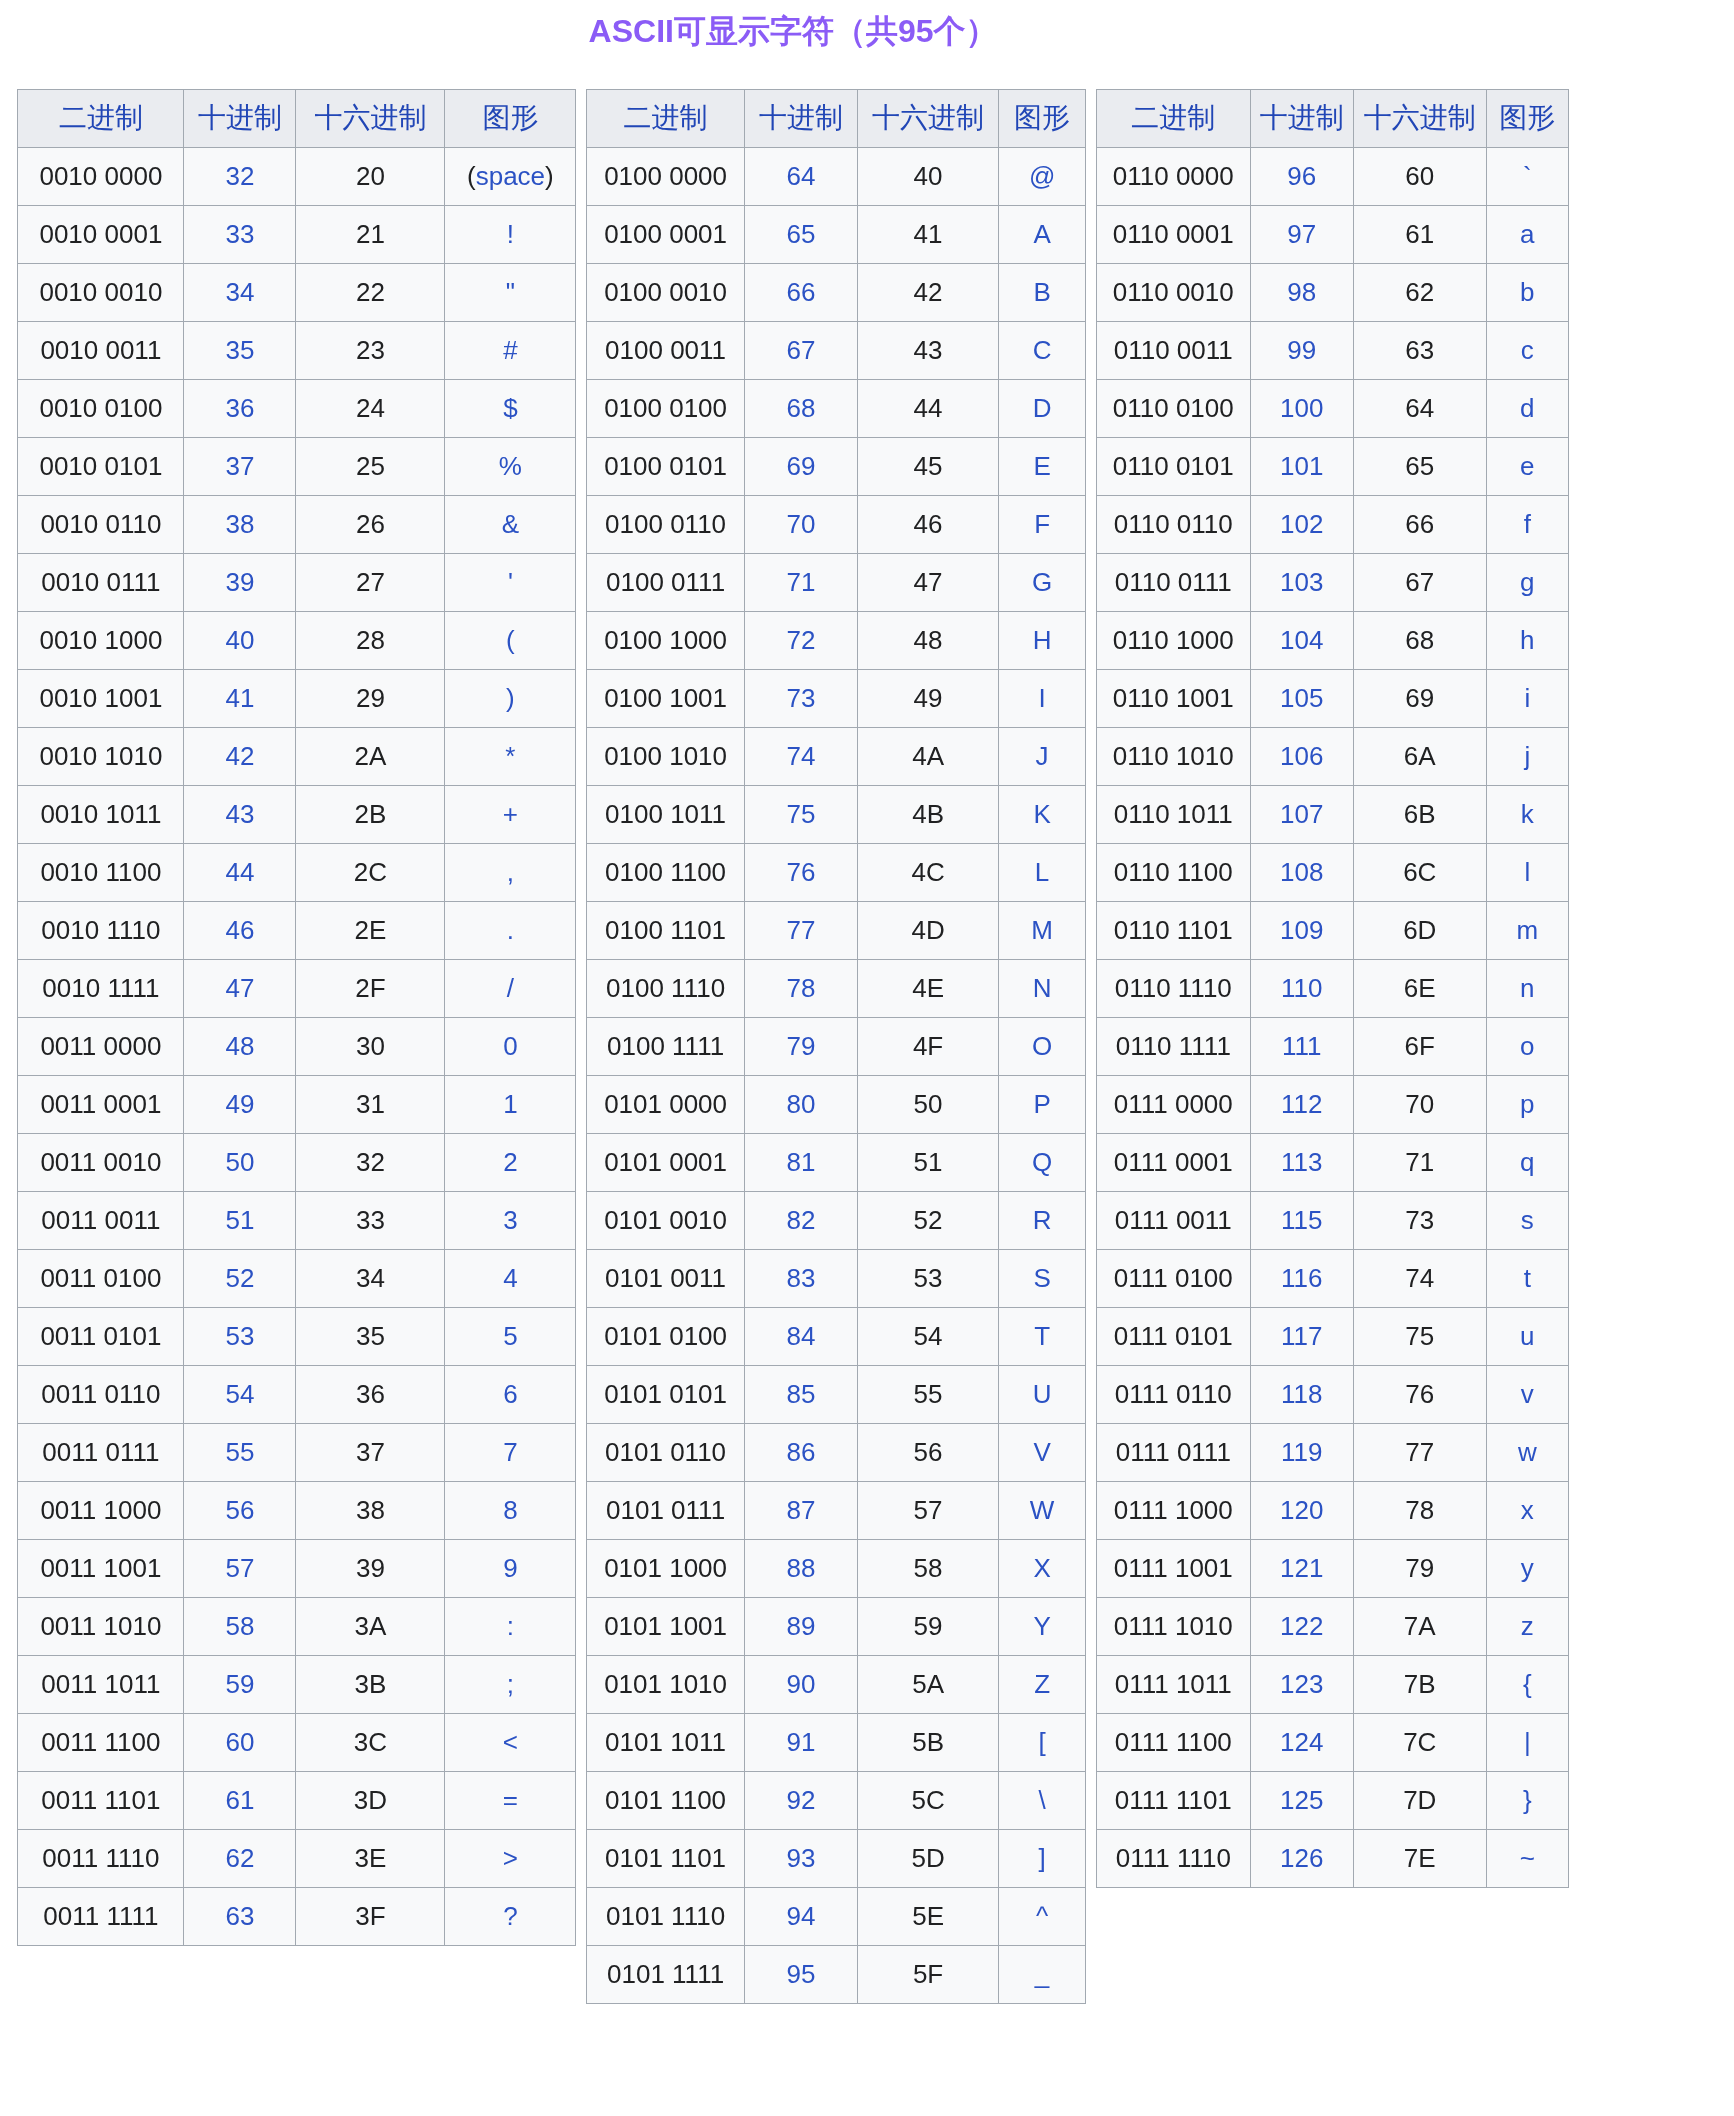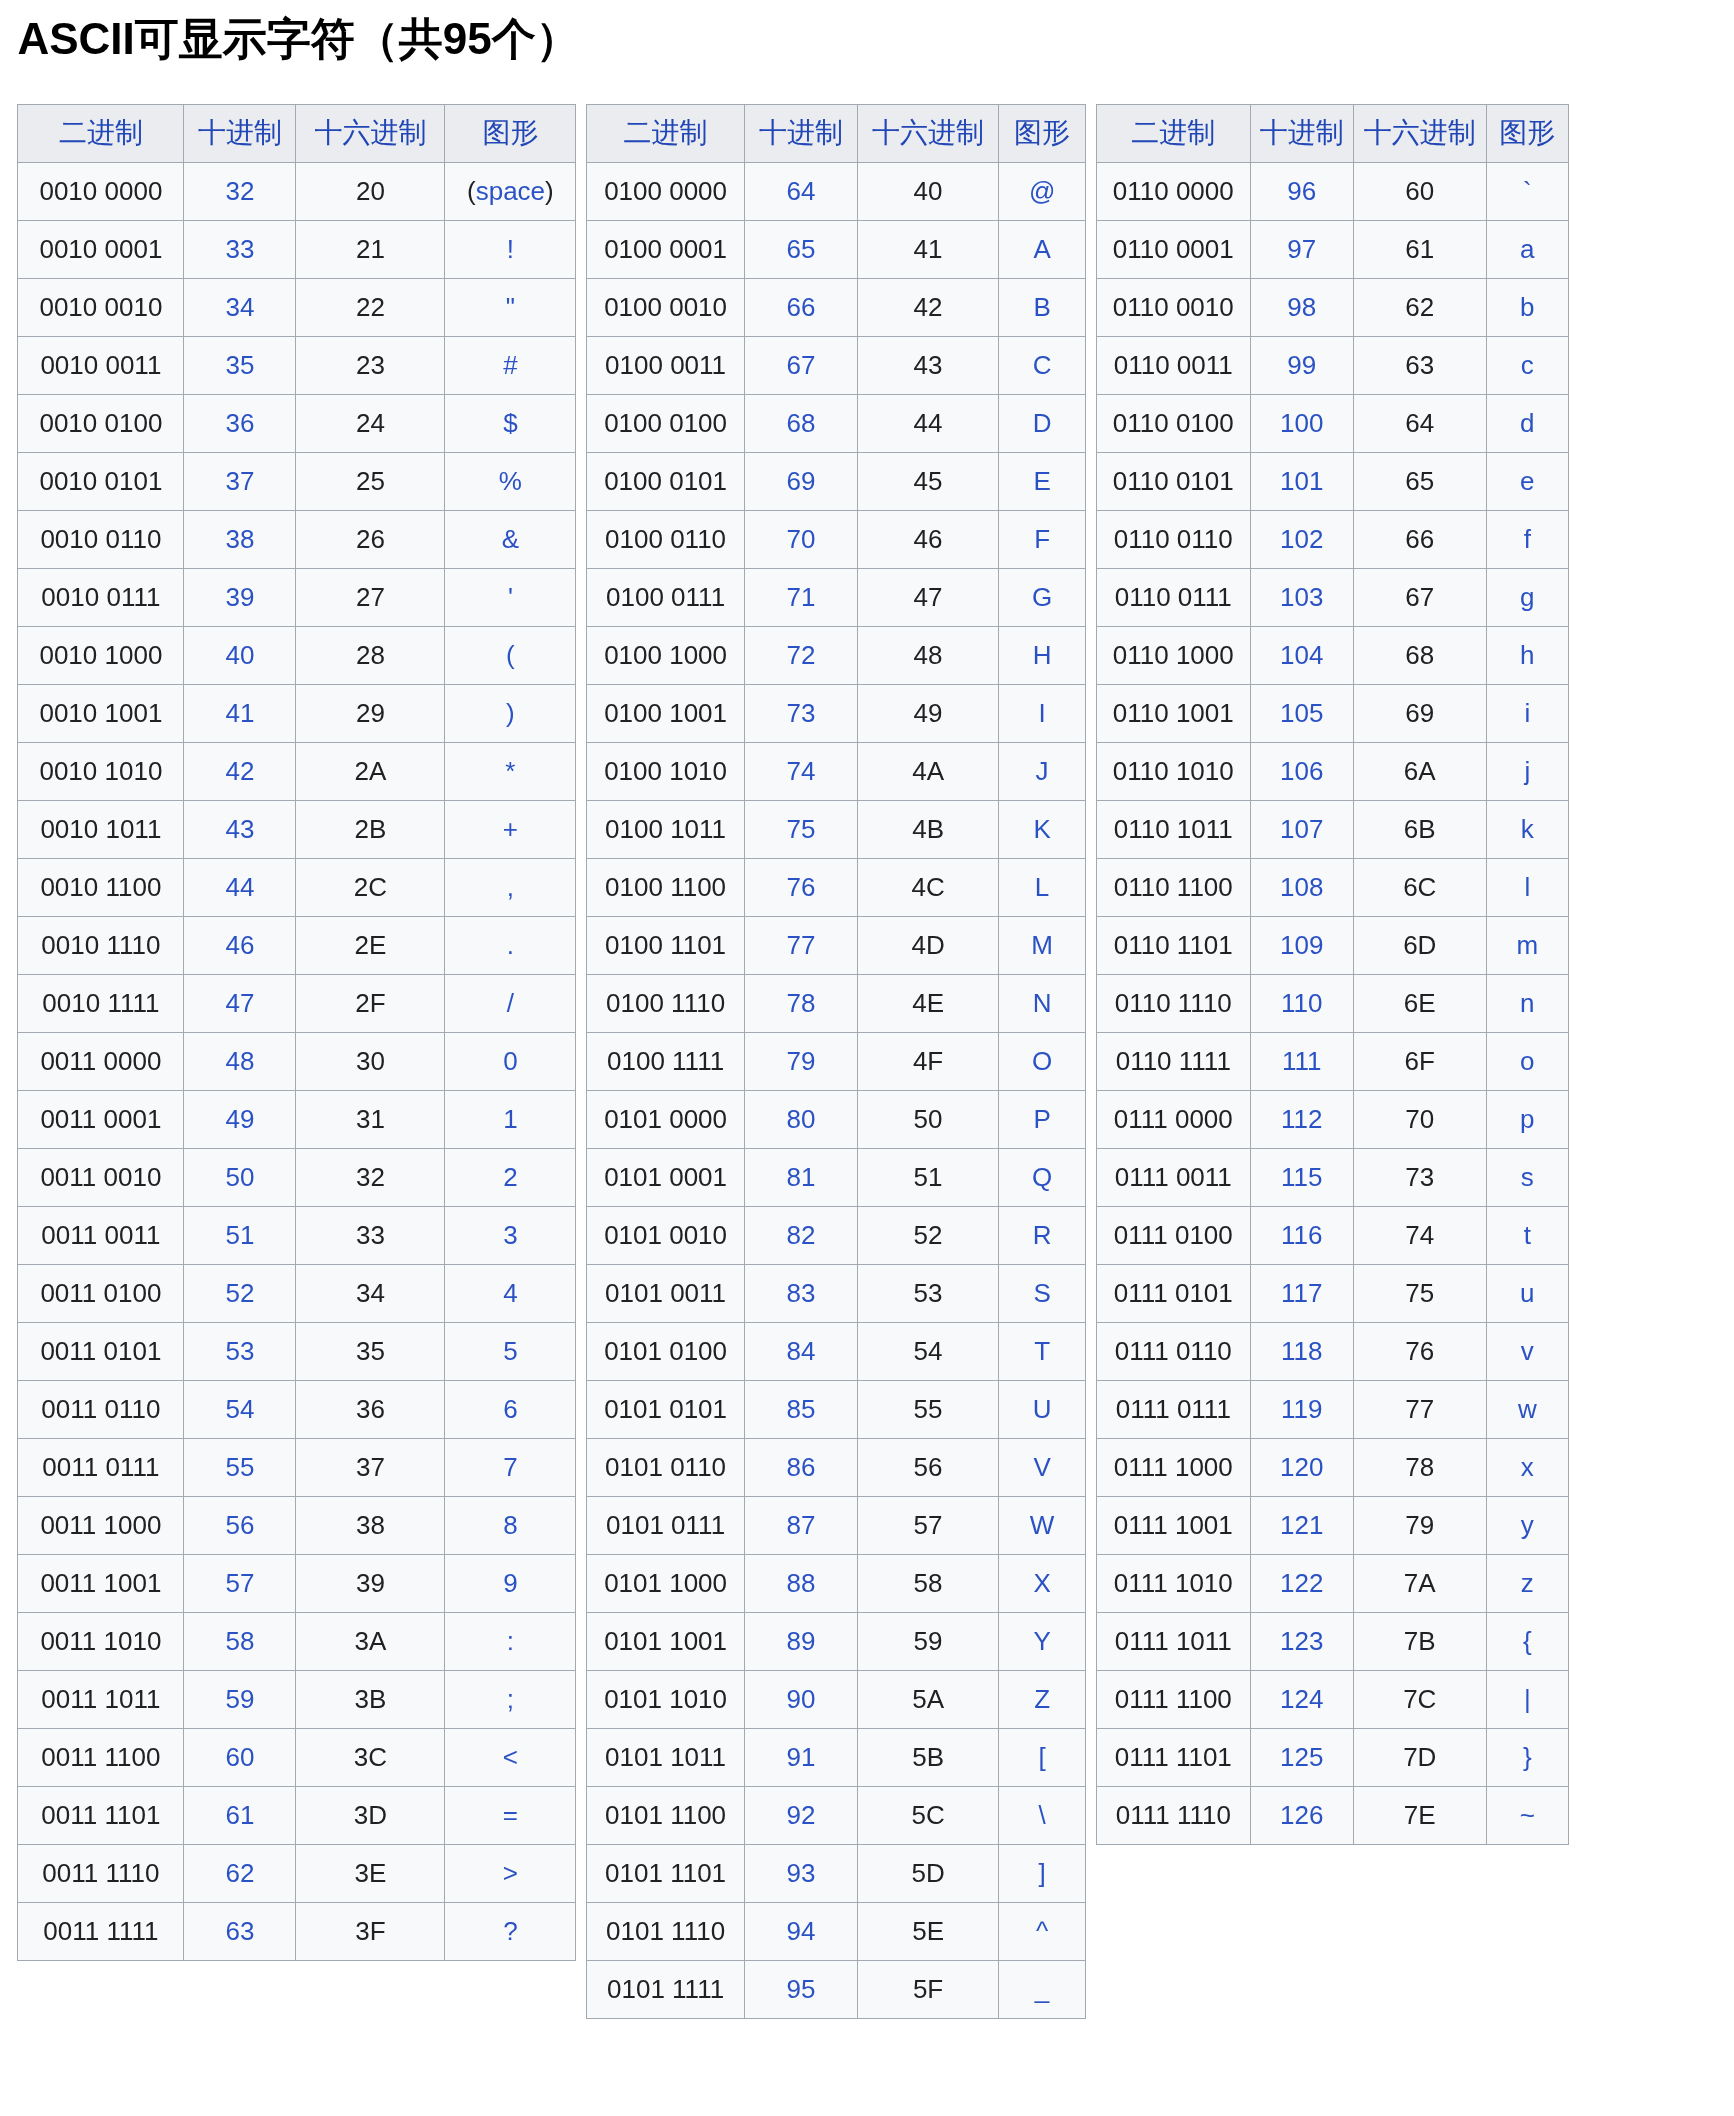--- a/index.html
+++ b/index.html
@@ -15,24 +15,25 @@
   html,body{margin:0;padding:0;}
   body{
     width:1734px;
     min-height:2116px;
     background:var(--page-bg);
     color:var(--txt);
     font-family:"Liberation Sans","DejaVu Sans",sans-serif;
   }
   .content{width:max-content;padding:5.8px 0 0 17.4px;}
   .title{
-    font-size:44px;
+    text-align:center;
+    font-size:32px;
     font-weight:700;
     margin:3.9px 0 35px 0;
-    color:#000000;
+    color:#8b5cf6;
   }
   .tables{display:flex;align-items:flex-start;}
   table.wikitable{
     border-collapse:collapse;
     background:var(--cell-bg);
     margin-right:9.7px;
   }
   table.wikitable:last-child{margin-right:0;}
   th,td{
     border:1.9px solid var(--border);
@@ -595,20 +596,26 @@
             <td class="c-hex">6F</td>
             <td class="c-glyph"><a class="lnk">o</a></td>
           </tr>
           <tr>
             <td class="c-bin">0111 0000</td>
             <td class="c-dec"><a class="lnk">112</a></td>
             <td class="c-hex">70</td>
             <td class="c-glyph"><a class="lnk">p</a></td>
           </tr>
           <tr>
+            <td class="c-bin">0111 0001</td>
+            <td class="c-dec"><a class="lnk">113</a></td>
+            <td class="c-hex">71</td>
+            <td class="c-glyph"><a class="lnk">q</a></td>
+          </tr>
+          <tr>
             <td class="c-bin">0111 0011</td>
             <td class="c-dec"><a class="lnk">115</a></td>
             <td class="c-hex">73</td>
             <td class="c-glyph"><a class="lnk">s</a></td>
           </tr>
           <tr>
             <td class="c-bin">0111 0100</td>
             <td class="c-dec"><a class="lnk">116</a></td>
             <td class="c-hex">74</td>
             <td class="c-glyph"><a class="lnk">t</a></td>

